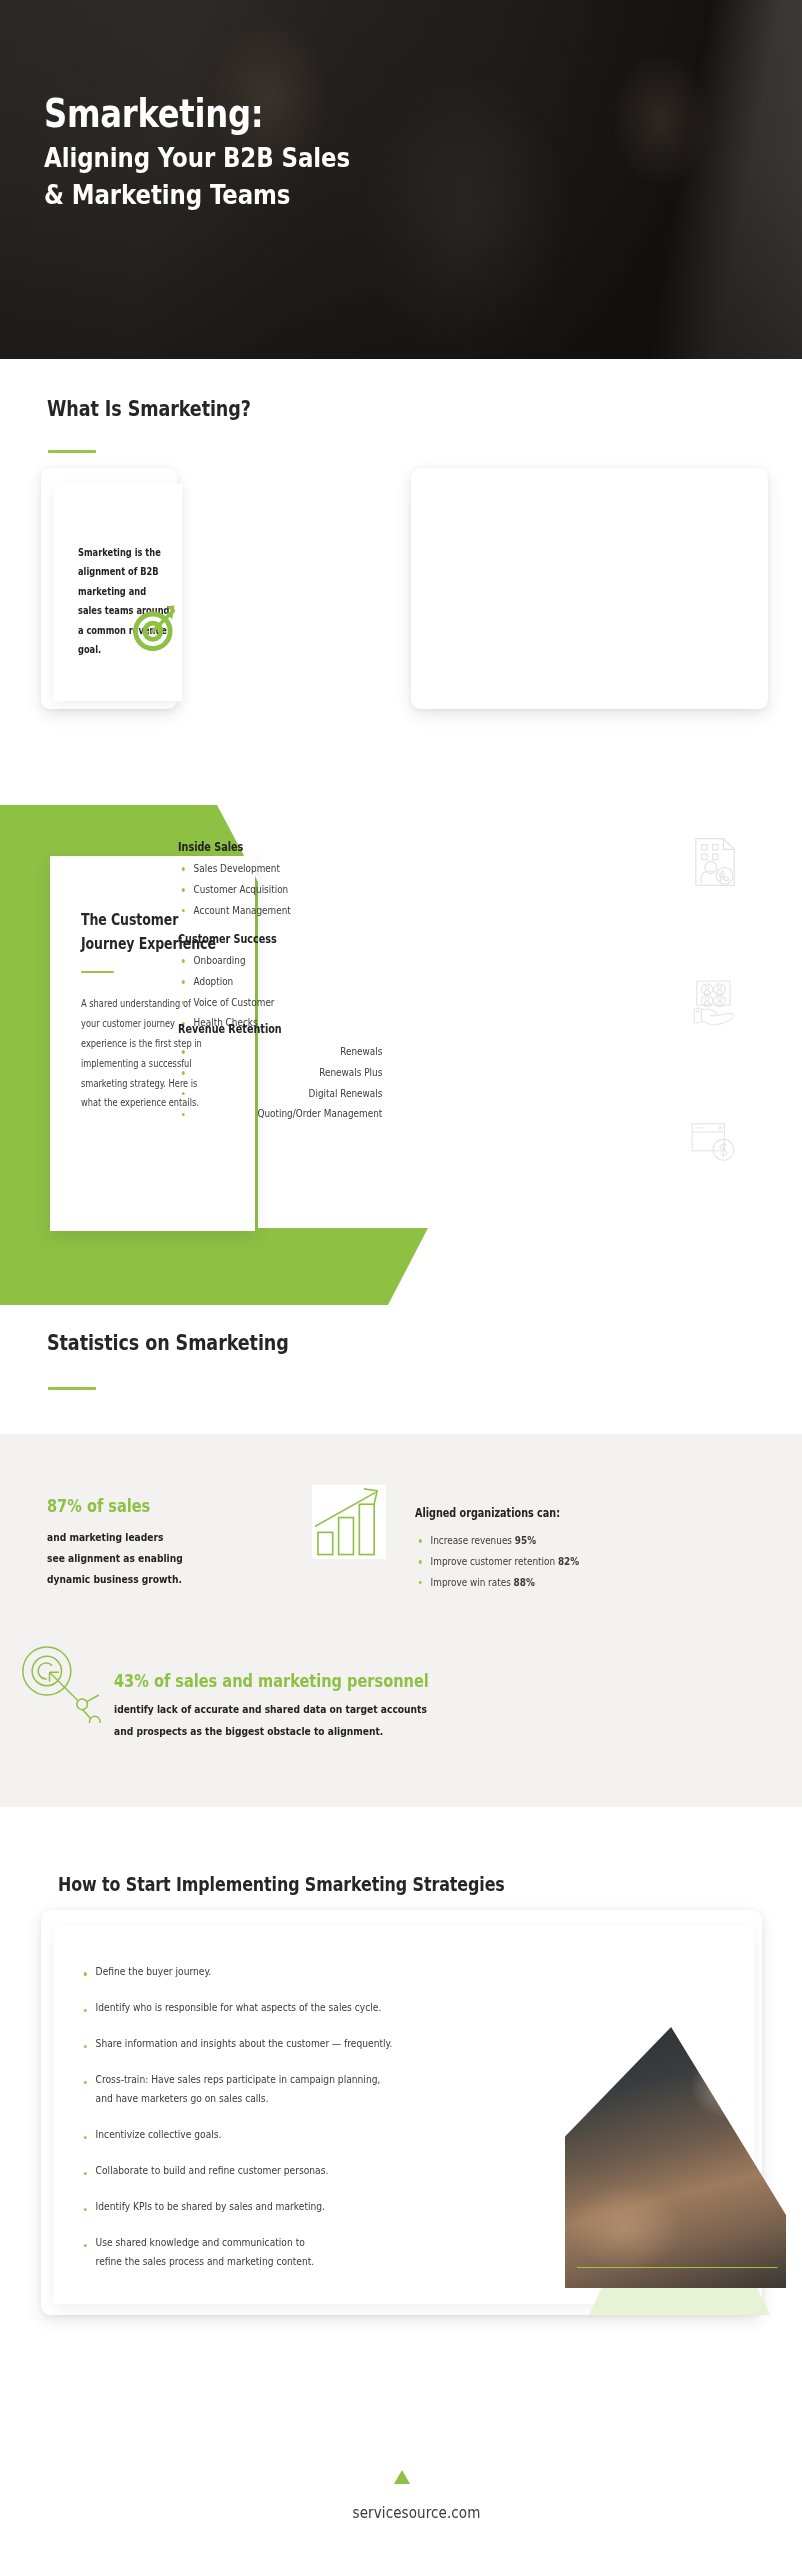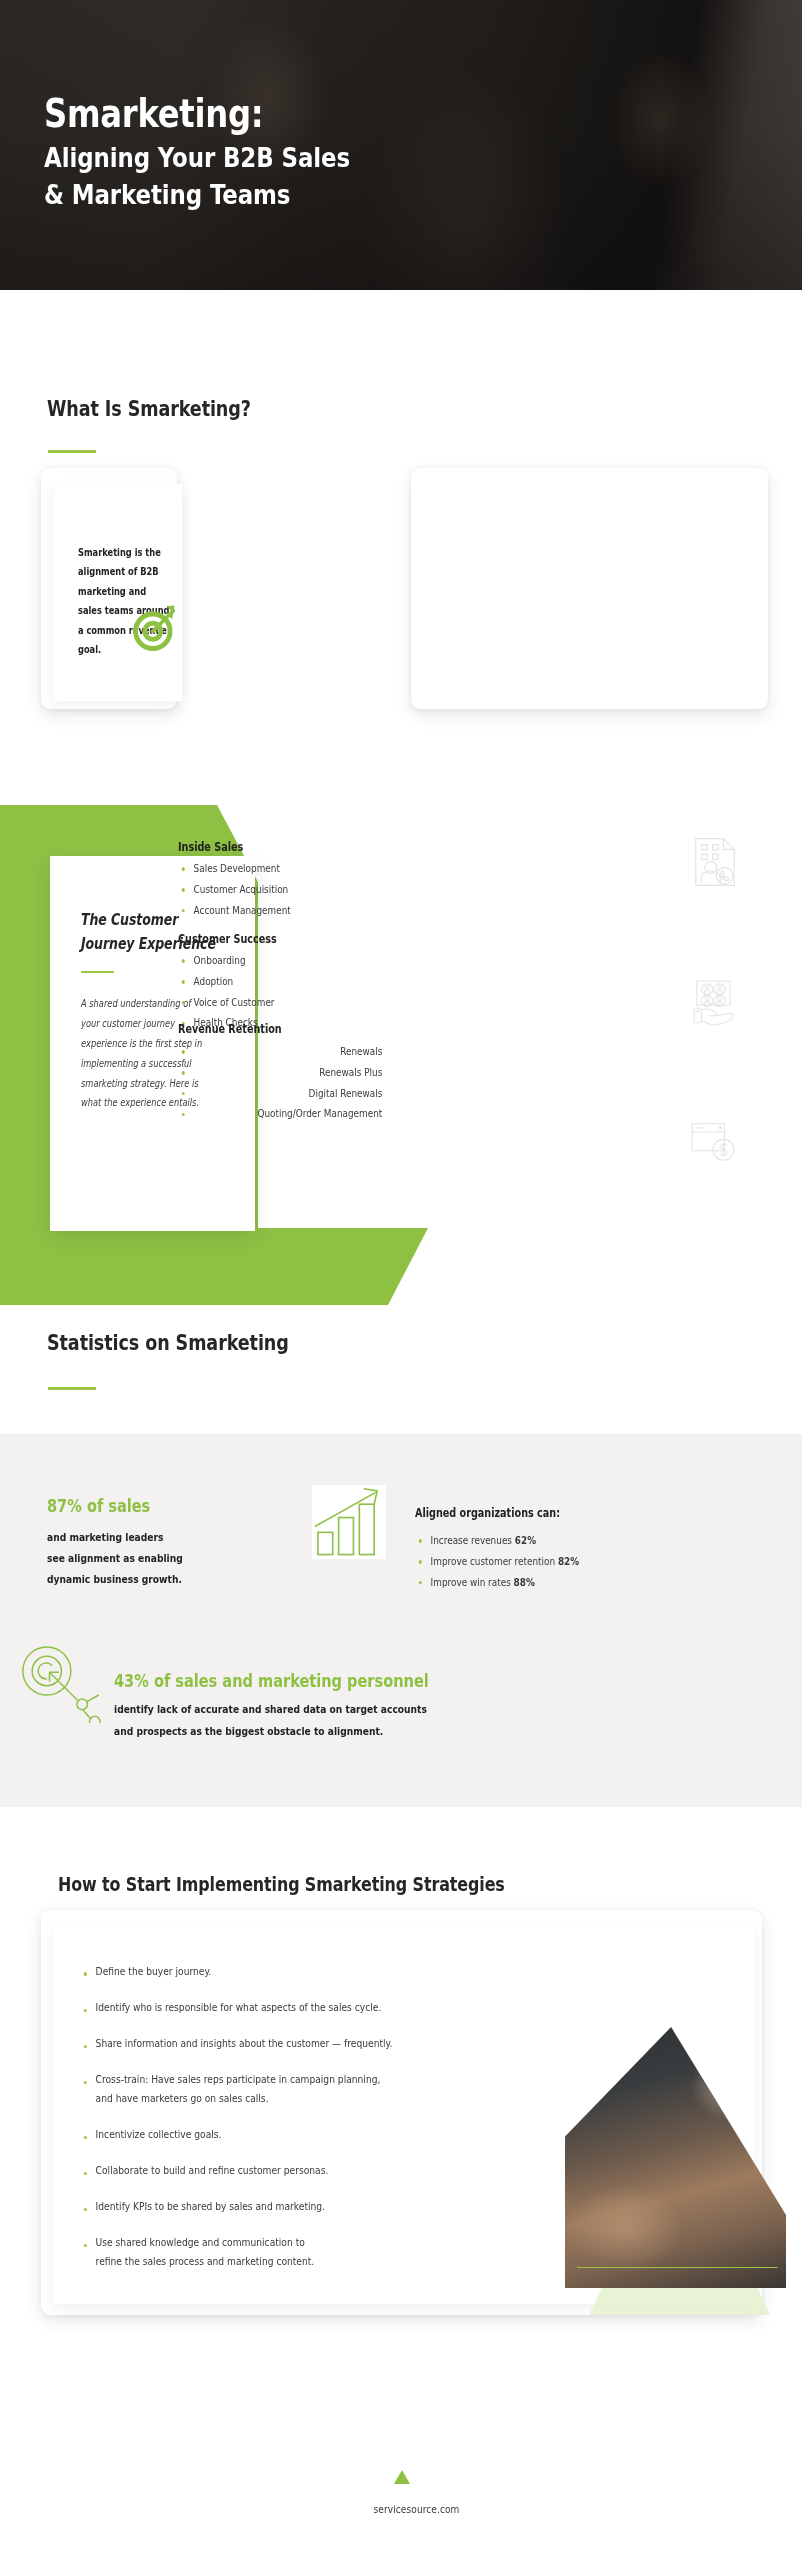--- a/index.html
+++ b/index.html
@@ -4,21 +4,21 @@
 <style>
   *{box-sizing:border-box;margin:0;padding:0;}
   html,body{background:#ffffff;}
   body{
     width:803px;height:2576px;position:relative;overflow:hidden;
     font-family:"Liberation Sans",sans-serif;color:#2b2b2b;
   }
   .page{position:relative;width:803px;height:2576px;background:#fff;}
 
   
-  .hero{position:absolute;left:0;top:0;width:803px;height:290px;overflow:hidden;background:#2c2825;}
+  .hero{position:absolute;left:0;top:0;width:803px;height:359px;overflow:hidden;background:#2c2825;}
   .hero-photo{position:absolute;inset:0;
     background:
       radial-gradient(ellipse 100px 134px at 268px 100px, rgba(150,125,105,.30), transparent 62%),
       radial-gradient(ellipse 80px 110px at 662px 120px, rgba(150,120,100,.32), transparent 62%),
       radial-gradient(ellipse 154px 221px at 468px 221px, rgba(120,112,104,.28), transparent 66%),
       linear-gradient(100deg,#35312d 0%,#3a3531 22%,#2b2724 40%,#262220 58%,#1b1917 72%,#141211 82%,#4a4542 90%,#5c5753 100%);
   }
   .hero-photo:after{content:"";position:absolute;inset:0;
     background:linear-gradient(180deg,rgba(20,18,16,.30) 0%,rgba(20,18,16,.42) 45%,rgba(16,14,13,.66) 100%);}
   .hero-grain{position:absolute;inset:0;opacity:.22;
@@ -59,38 +59,38 @@
     font-size:10.4px;color:#3a3a3a;line-height:2.0;transform:scaleX(.95);transform-origin:left center;}
   ul.bul li:before{content:"";position:absolute;left:2.7px;top:9.4px;width:3.3px;height:3.3px;border-radius:50%;background:#9BC444;}
 
   
   .greenshape{position:absolute;left:0;top:805px;width:314px;height:500px;background:#8EC044;
     clip-path:polygon(0 0,217px 0,258px 77px,258px 423px,217px 500px,0 500px);}
   .greenshape2{position:absolute;left:0;top:1228px;width:428px;height:77px;background:#8EC044;
     clip-path:polygon(0 0,428px 0,388px 77px,0 77px);}
 
   .jcard{position:absolute;left:50px;top:856px;width:205px;height:375px;background:#fff;
-    box-shadow:0 6.7px 17.4px rgba(30,30,30,.10);font-style:italic;}
+    box-shadow:0 6.7px 17.4px rgba(30,30,30,.10);}
 
   .stat-band{position:absolute;left:0;top:1434px;width:803px;height:373px;background:#F3F2F1;}
 
   .big-green{
     font-family:"Liberation Sans Narrow","DejaVu Sans Condensed","Liberation Sans",sans-serif;
     font-weight:700;color:#8EC044;transform:scaleX(.93);transform-origin:left center;}
 
   .icon-grey{stroke:#E3E3E3;fill:none;stroke-width:2;}
   .icon-green{stroke:#8EC044;fill:none;stroke-width:2.2;}
 
   
   .logo-word{font-family:"Liberation Sans",sans-serif;font-weight:400;font-size:20px;letter-spacing:1.1px;color:#555;}
   .logo-word .s2{color:#8EC044;}
   .logo-reg{font-size:7.4px;vertical-align:super;color:#777;}
   .tri{width:0;height:0;border-left:8.7px solid transparent;border-right:8.7px solid transparent;border-bottom:14px solid #8EC044;}
   .url{font-family:"Liberation Sans Narrow","DejaVu Sans Condensed","Liberation Sans",sans-serif;
-    font-size:10px;color:#3a3a3a;letter-spacing:0.1px;padding-left:30px;}
+    font-size:15px;color:#3a3a3a;letter-spacing:0.1px;padding-left:30px;}
 
   
   .photo-tri{position:absolute;left:565px;top:2027px;width:221px;height:261px;overflow:hidden;
     clip-path:polygon(48% 0,100% 72%,100% 100%,0 100%,0 42%);}
   .photo-tri .img{position:absolute;inset:0;
     background:
       radial-gradient(ellipse 60px 47px at 167px 60px,rgba(225,205,185,.55),transparent 70%),
       radial-gradient(ellipse 80px 60px at 60px 201px,rgba(200,160,125,.55),transparent 72%),
       linear-gradient(165deg,#2c3033 0%,#3a3d3f 24%,#6d5b4c 46%,#9d7b5e 62%,#7d6450 78%,#3b3633 100%);}
   .photo-tri .img:after{content:"";position:absolute;inset:0;
@@ -219,21 +219,21 @@
   <svg viewBox="0 0 100 100" style="position:absolute;left:312px;top:1485px;width:74px;height:74px;background:#fff;">
     <rect class="icon-green" x="8" y="64" width="20" height="30"></rect>
     <rect class="icon-green" x="36" y="44" width="20" height="50"></rect>
     <rect class="icon-green" x="64" y="26" width="20" height="68"></rect>
     <path class="icon-green" d="M4 56 L86 10"></path>
     <path class="icon-green" d="M70 5 L88 8 L84 26"></path>
   </svg>
 
   <h4 class="cardhead" style="position:absolute;left:415px;top:1504px;font-size:11.4px;">Aligned  organizations can:</h4>
   <ul class="bul" style="position:absolute;left:416px;top:1530px;width:294px;">
-    <li><span>Increase revenues </span><b>62%</b></li>
+    <li><span>Increase revenues </span><b>95%</b></li>
     <li><span>Improve customer retention </span><b>82%</b></li>
     <li><span>Improve win rates </span><b>88%</b></li>
   </ul>
 
   <svg viewBox="0 0 130 120" style="position:absolute;left:16px;top:1643px;width:87px;height:80px;">
     <circle class="icon-green" cx="46" cy="42" r="36" stroke-width="2.6"></circle>
     <circle class="icon-green" cx="46" cy="42" r="22" stroke-width="2.6"></circle>
     <path class="icon-green" d="M54 34 A12 12 0 1 0 46 54" stroke-width="2.6"></path>
     <path class="icon-green" d="M50 44 L92 86" stroke-width="2.6"></path>
     <path class="icon-green" d="M50 44 L50 58 M50 44 L64 44" stroke-width="2.6"></path>

